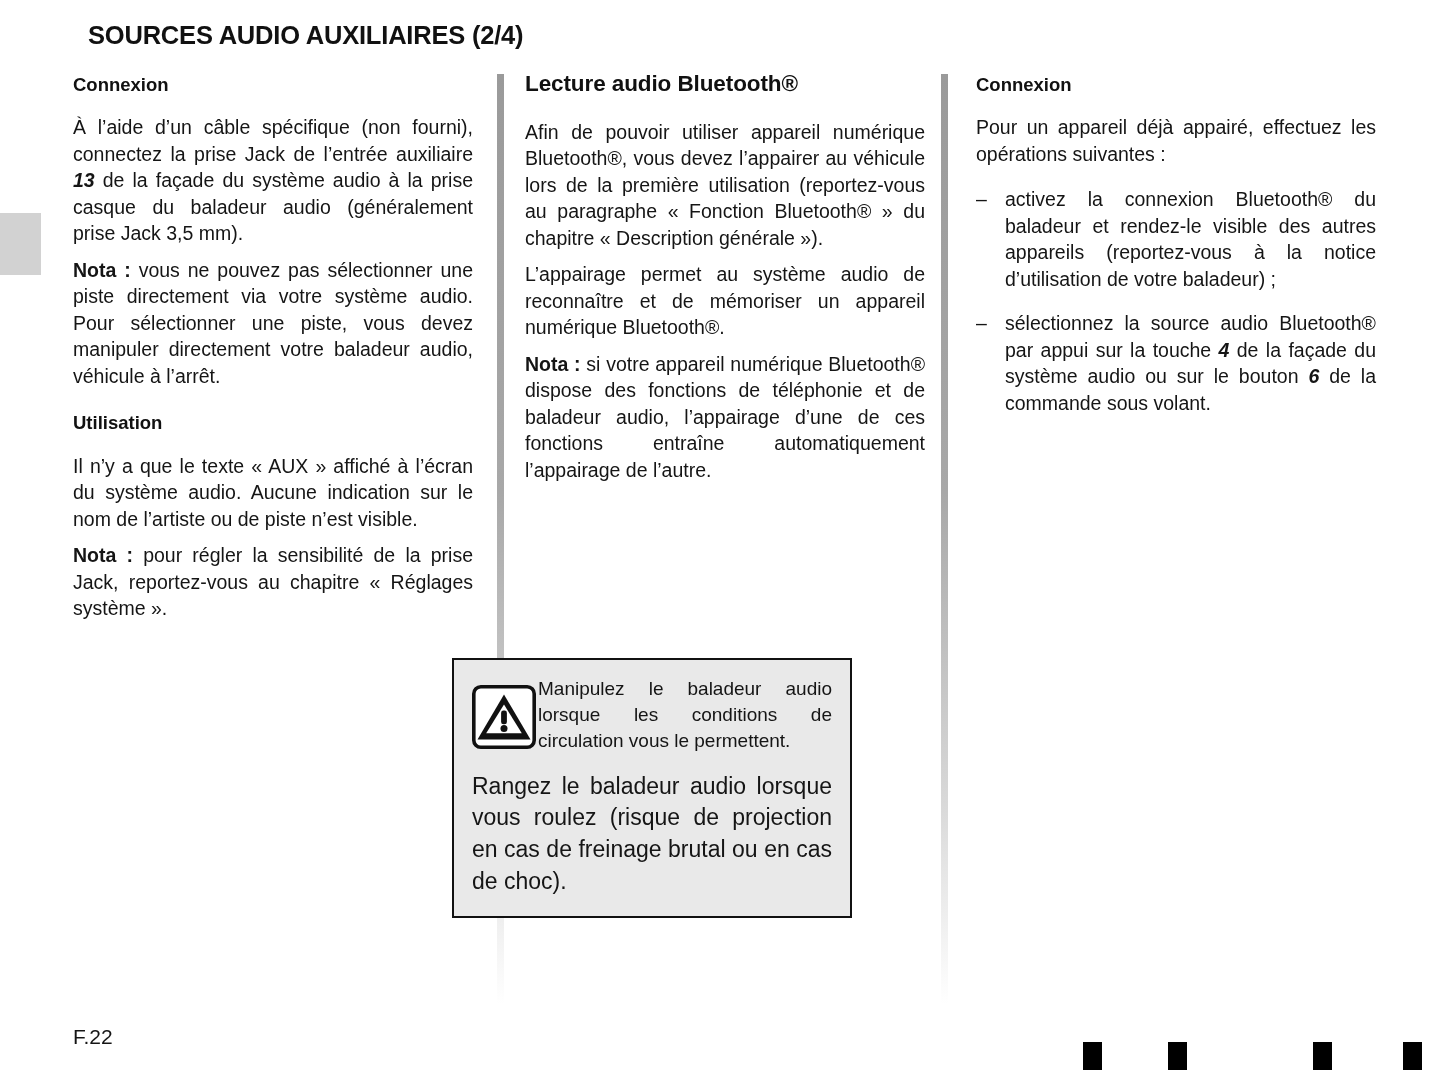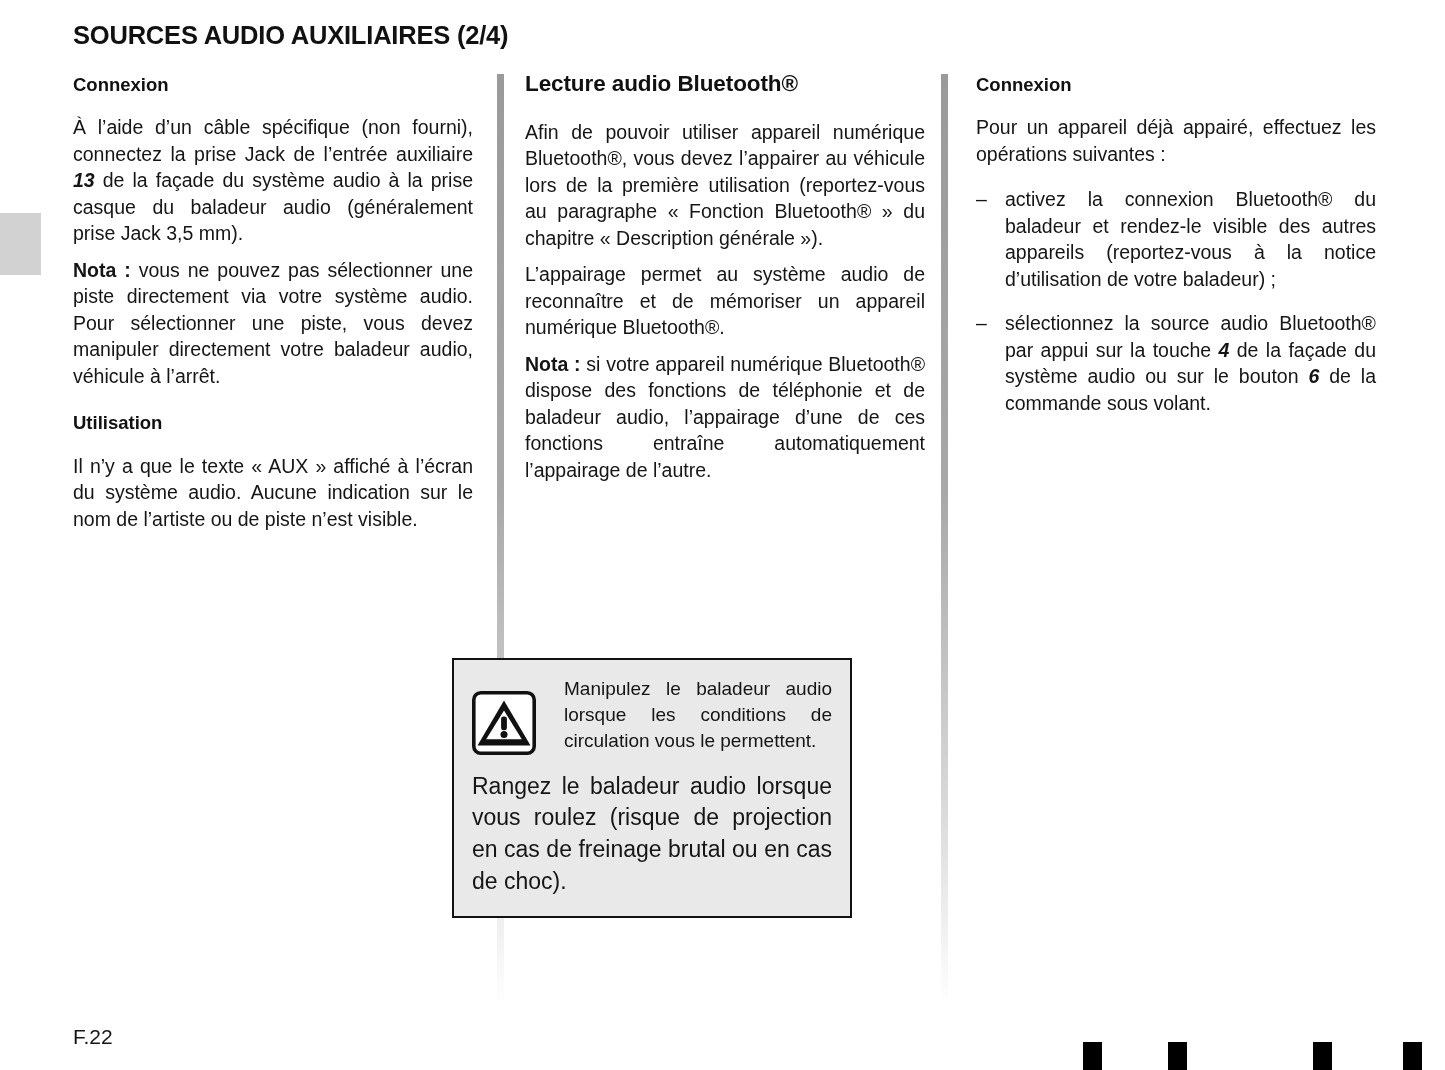--- a/index.html
+++ b/index.html
@@ -22,21 +22,21 @@
     left: 0;
     top: 213px;
     width: 41px;
     height: 62px;
     background: #d2d2d2;
   }
 
   
   .page-title {
     position: absolute;
-    left: 73px;
+    left: 88px;
     top: 21px;
     font-size: 25.5px;
     font-weight: bold;
     letter-spacing: -0.2px;
     color: #111111;
     white-space: nowrap;
   }
 
   
   .columns {
@@ -121,22 +121,22 @@
     position: absolute;
     left: 452px;
     top: 658px;
     width: 360px;
     padding: 16px 18px 18px 18px;
     border: 2.5px solid #111111;
     background: #e9e9e9;
   }
   .warn-row {
     display: flex;
-    align-items: flex-end;
-    gap: 28px;
+    align-items: center;
+    gap: 2px;
   }
   .warn-icon {
     flex: 0 0 auto;
     width: 64px;
     height: 64px;
     margin-top: 3px;
   }
   .warn-icon svg { display: block; }
   .warn-text {
     flex: 1 1 auto;
@@ -194,20 +194,21 @@
   <div class="col col-1">
 
     <h3 class="sub-title">Connexion</h3>
     <p class="body tight"><span>À l’aide d’un câble spécifique (non fourni), connectez la prise Jack de l’entrée auxiliaire </span><span class="num">13</span><span> de la façade du système audio à la prise casque du baladeur audio (généralement prise Jack 3,5 mm).</span></p>
 
     <p class="body gap"><span class="lead">Nota :</span><span> vous ne pouvez pas sélectionner une piste directement via votre système audio. Pour sélectionner une piste, vous devez manipuler directement votre baladeur audio, véhicule à l’arrêt.</span></p>
 
     <h3 class="sub-title" style="margin-top:21px;">Utilisation</h3>
     <p class="body tight">Il n’y a que le texte « AUX » affiché à l’écran du système audio. Aucune indication sur le nom de l’artiste ou de piste n’est visible.</p>
 
+    <p class="body gap"><span class="lead">Nota :</span><span> pour régler la sensibilité de la prise Jack, reportez-vous au chapitre « Réglages système ».</span></p>
   </div>
 
   <div class="col col-2">
     <h2 class="sec-title">Lecture audio Bluetooth®</h2>
 
     <p class="body">Afin de pouvoir utiliser appareil numérique Bluetooth®, vous devez l’appairer au véhicule lors de la première utilisation (reportez-vous au paragraphe « Fonction Bluetooth® » du chapitre « Description générale »).</p>
 
     <p class="body gap">L’appairage permet au système audio de reconnaître et de mémoriser un appareil numérique Bluetooth®.</p>
 
     <p class="body gap"><span class="lead">Nota :</span><span> si votre appareil numérique Bluetooth® dispose des fonctions de téléphonie et de baladeur audio, l’appairage d’une de ces fonctions entraîne automatiquement l’appairage de l’autre.</span></p>

